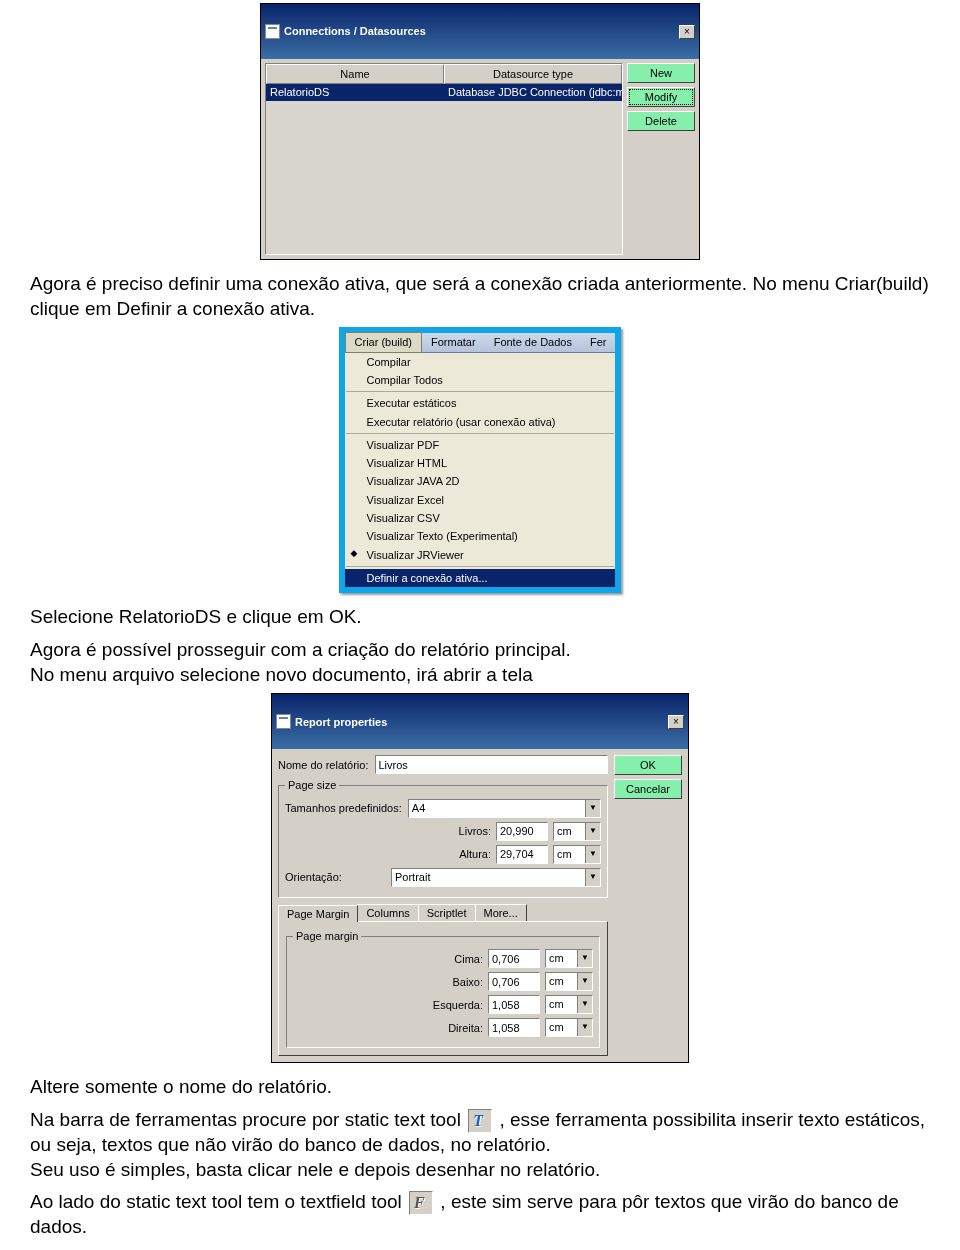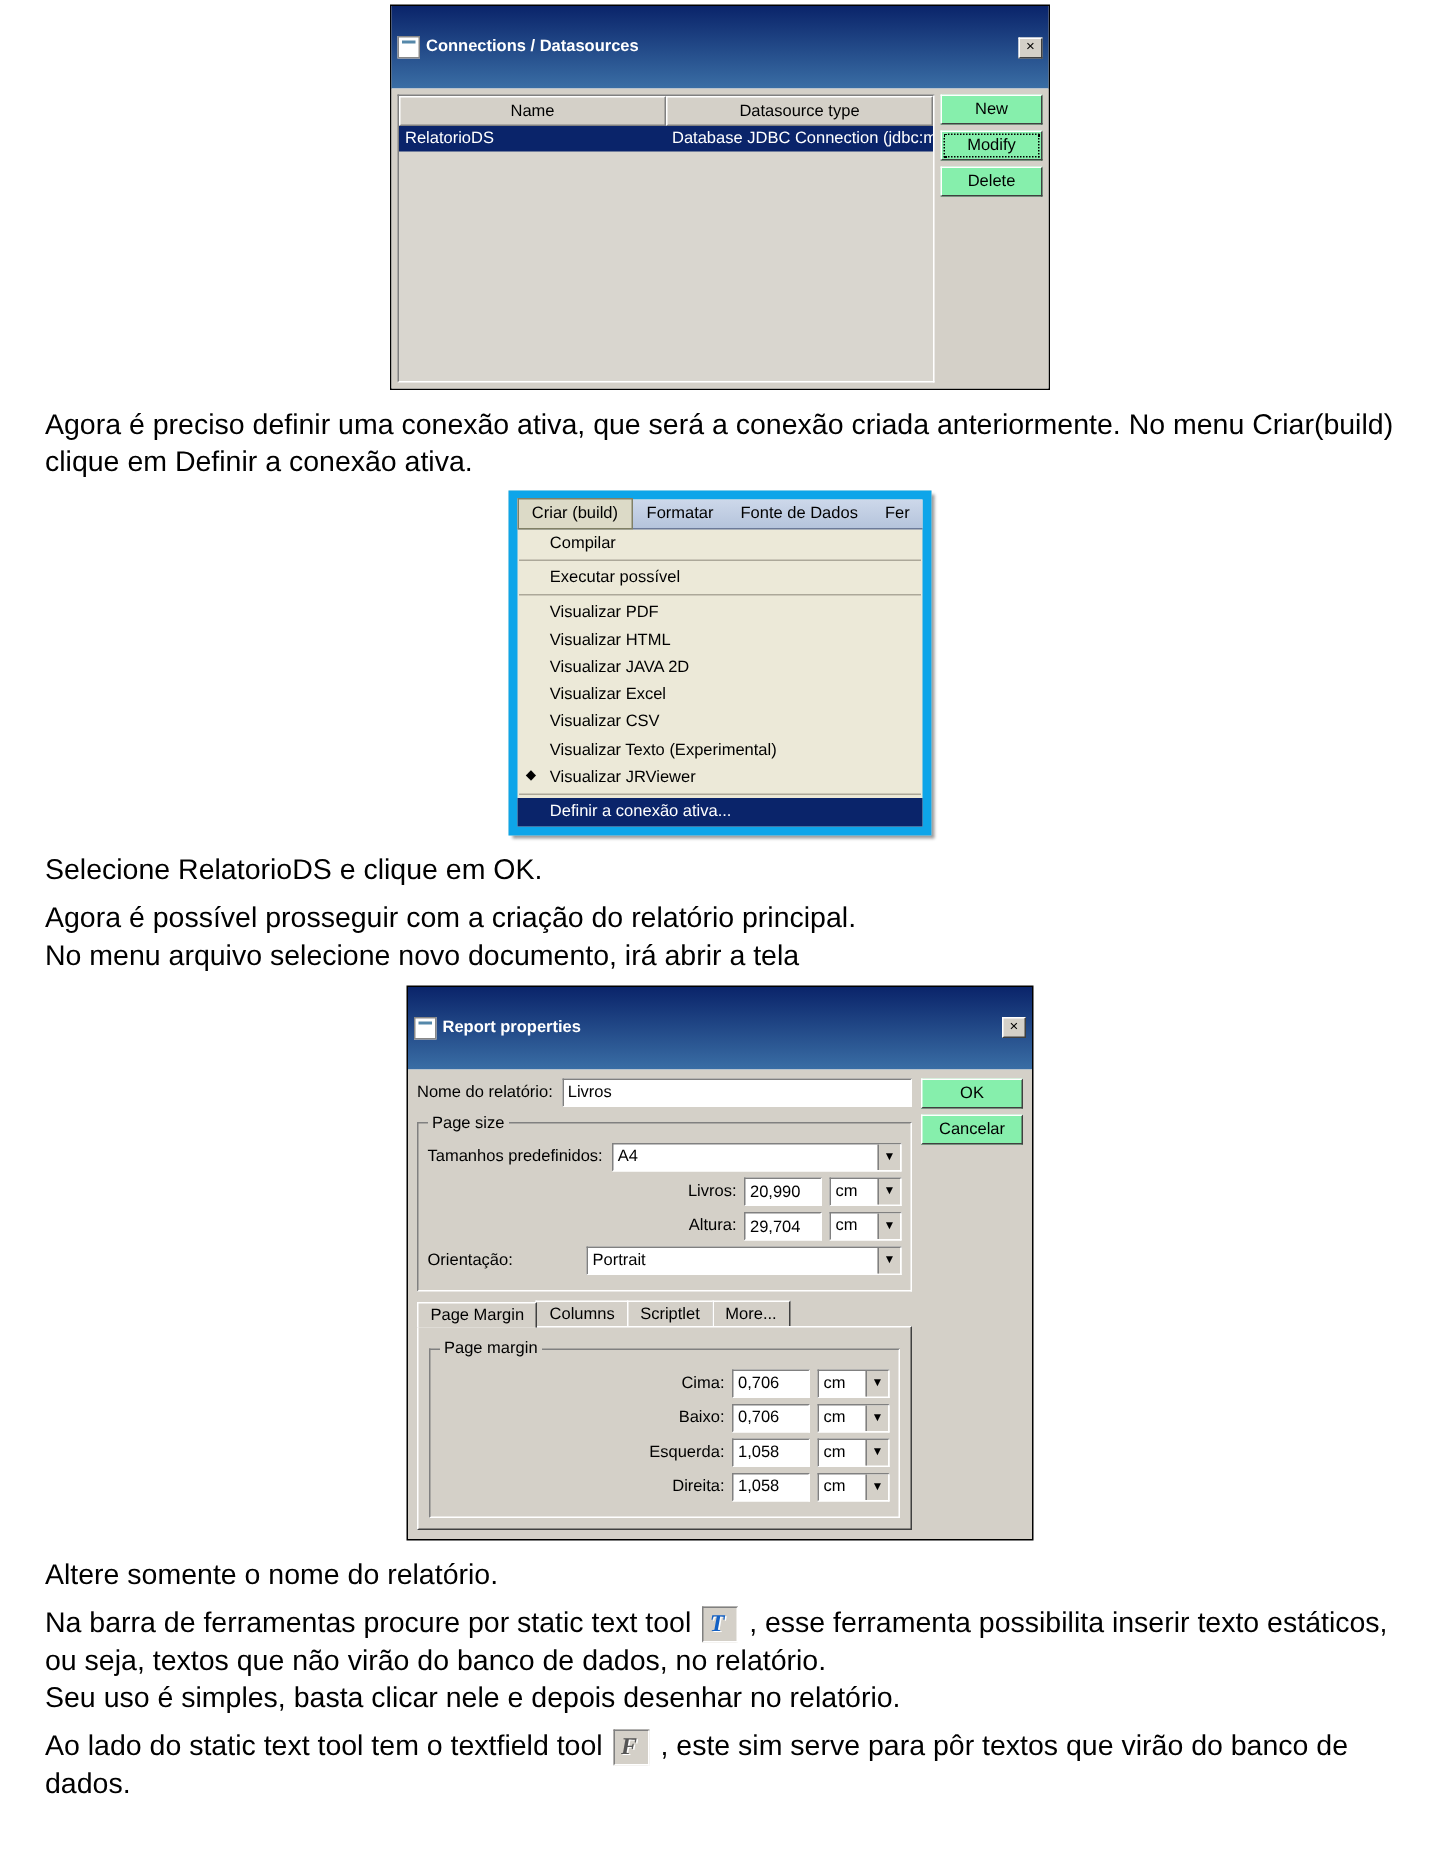--- a/index.html
+++ b/index.html
@@ -270,22 +270,24 @@
 
 <div class="center-wrap">
   <div class="menu">
     <div class="menubar">
       <span class="menutop active">Criar (build)</span>
       <span class="menutop">Formatar</span>
       <span class="menutop">Fonte de Dados</span>
       <span class="menutop">Fer</span>
     </div>
     <div class="mitem">Compilar</div>
+    <div class="mitem">Compilar Todos</div>
     <div class="msep"></div>
-    <div class="mitem">Executar possível</div>
+    <div class="mitem">Executar estáticos</div>
+    <div class="mitem">Executar relatório (usar conexão ativa)</div>
     <div class="msep"></div>
     <div class="mitem">Visualizar PDF</div>
     <div class="mitem">Visualizar HTML</div>
     <div class="mitem">Visualizar JAVA 2D</div>
     <div class="mitem">Visualizar Excel</div>
     <div class="mitem">Visualizar CSV</div>
     <div class="mitem">Visualizar Texto (Experimental)</div>
     <div class="mitem"><span class="diamond"></span><span>Visualizar JRViewer</span></div>
     <div class="msep"></div>
     <div class="mitem selected">Definir a conexão ativa...</div>

